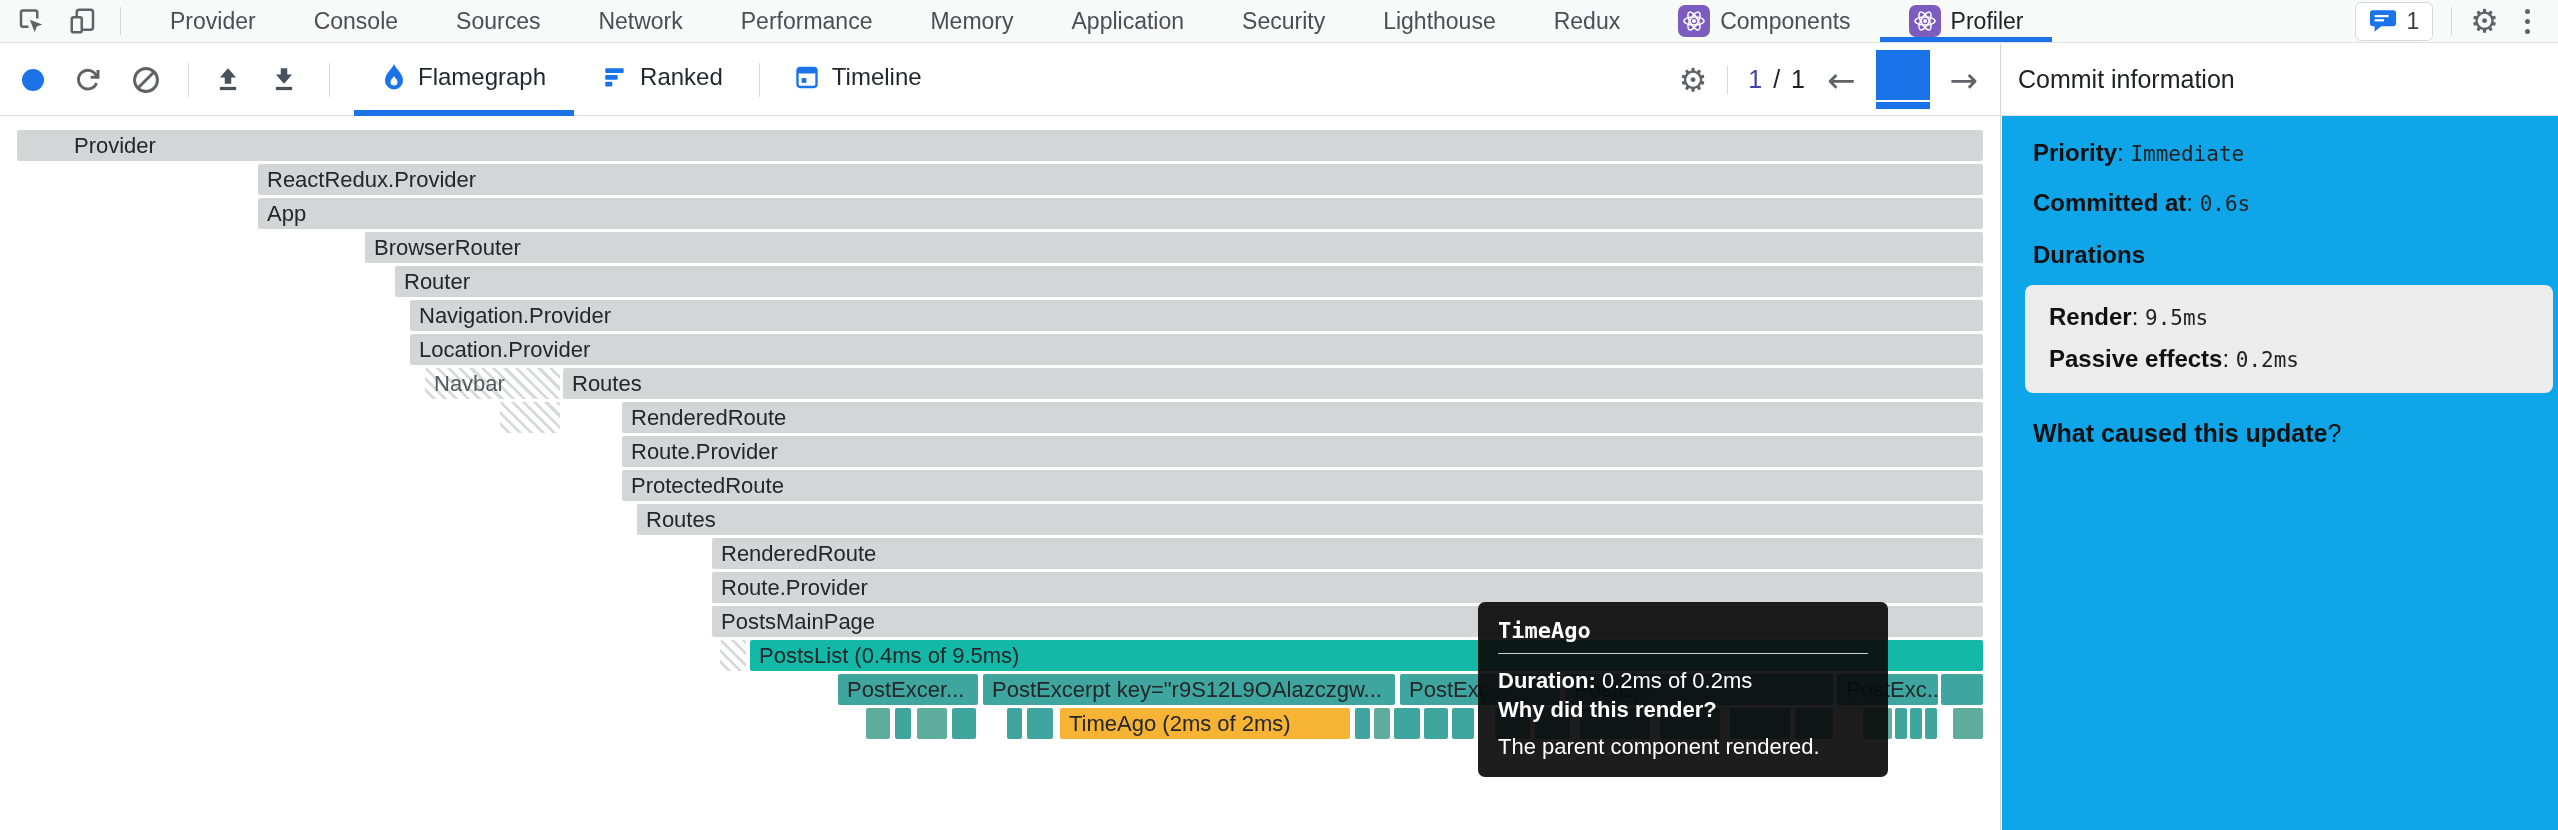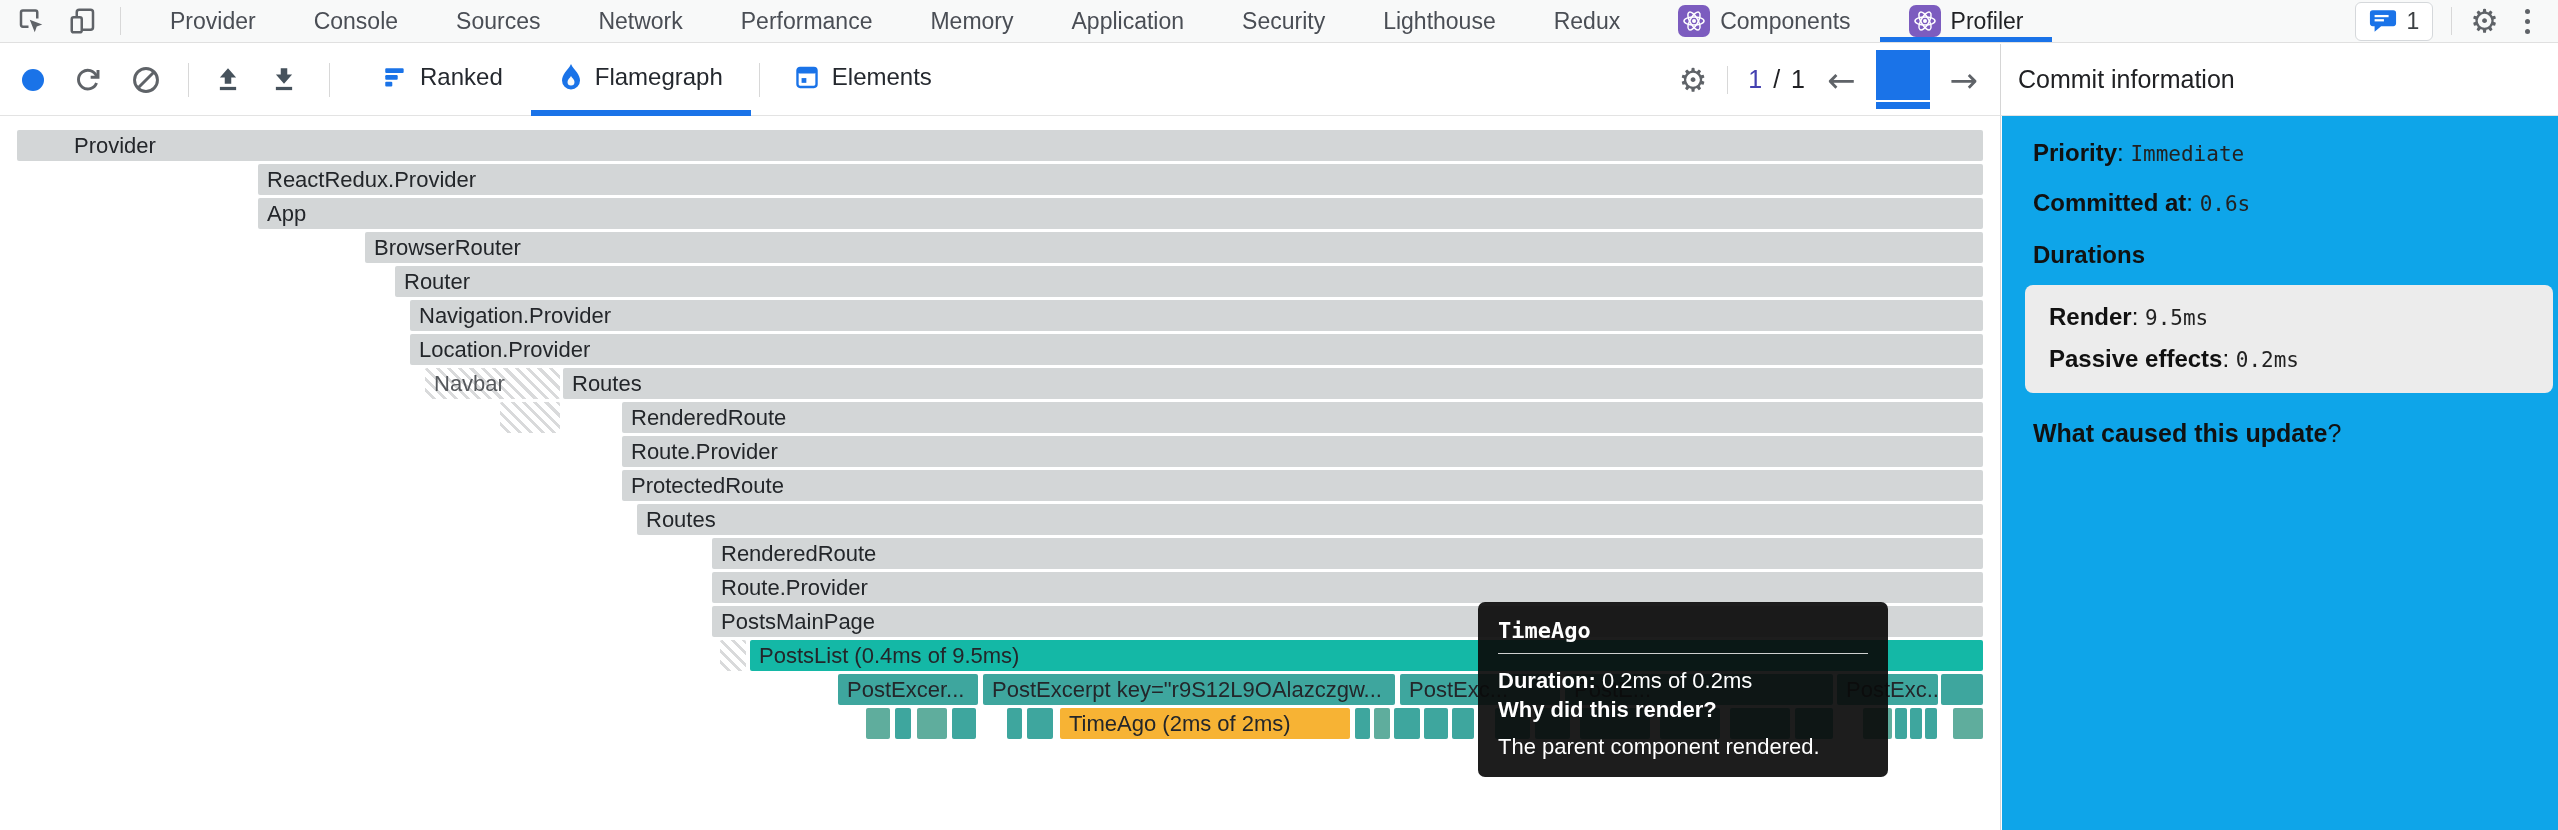--- a/index.html
+++ b/index.html
@@ -197,43 +197,43 @@
       </svg>
     </span>
     <span class="tbtn">
       <svg width="30" height="30" viewBox="0 0 24 24">
         <path d="M12 15 L5.5 7.5 H9.4 V2.5 H14.6 V7.5 H18.5 Z" fill="#46525c"></path>
         <rect x="5.5" y="17.5" width="13" height="2.6" fill="#46525c"></rect>
       </svg>
     </span>
     <span class="tool-sep" style="margin-left:4px;"></span>
 
+    <div class="vtab selected">
+      <svg width="24" height="28" viewBox="0 0 24 28">
+        <path d="M12 1 C13.5 4.5 16 6.5 18 9.5 C19.8 12.2 21 14.6 21 17.5 A9 9 0 0 1 3 17.5 C3 14.6 4.2 12.2 6 9.5 C8 6.5 10.5 4.5 12 1 Z" fill="#1a73e8"></path>
+        <path d="M12 13 C13 15 15.5 16.2 15.5 19 a3.5 3.5 0 0 1 -7 0 C8.5 16.2 11 15 12 13 Z" fill="#f8f9f9"></path>
+      </svg>
+      <span>Flamegraph</span>
+    </div>
     <div class="vtab">
       <svg width="26" height="26" viewBox="0 0 24 24">
         <rect x="3" y="4" width="17" height="4.4" rx="1" fill="#1a73e8"></rect>
         <rect x="3" y="10.2" width="11.5" height="4.4" rx="1" fill="#1a73e8"></rect>
         <rect x="3" y="16.4" width="6.5" height="4.4" rx="1" fill="#1a73e8"></rect>
       </svg>
       <span>Ranked</span>
-    </div>
-    <div class="vtab selected">
-      <svg width="24" height="28" viewBox="0 0 24 28">
-        <path d="M12 1 C13.5 4.5 16 6.5 18 9.5 C19.8 12.2 21 14.6 21 17.5 A9 9 0 0 1 3 17.5 C3 14.6 4.2 12.2 6 9.5 C8 6.5 10.5 4.5 12 1 Z" fill="#1a73e8"></path>
-        <path d="M12 13 C13 15 15.5 16.2 15.5 19 a3.5 3.5 0 0 1 -7 0 C8.5 16.2 11 15 12 13 Z" fill="#f8f9f9"></path>
-      </svg>
-      <span>Flamegraph</span>
     </div>
     <span class="tool-sep" style="margin:0 0 0 8px;"></span>
     <div class="vtab" style="margin-left:6px;">
       <svg width="26" height="26" viewBox="0 0 24 24">
         <rect x="3.2" y="3.6" width="17.6" height="17.6" rx="2.4" fill="none" stroke="#1a73e8" stroke-width="2.2"></rect>
         <rect x="3.2" y="3.6" width="17.6" height="5.2" rx="2" fill="#1a73e8"></rect>
         <rect x="7" y="13" width="4.4" height="4.4" fill="#1a73e8"></rect>
       </svg>
-      <span>Elements</span>
+      <span>Timeline</span>
     </div>
 
     <div class="pager">
       <span class="icon-btn glyph" style="font-size:32px;">⚙</span>
       <span class="vsep"></span>
       <span class="nums"><span class="cur">1</span> <span>/</span> <span>1</span></span>
       <span class="icon-btn glyph" style="font-size:34px;">←</span>
       <span class="commit-sel">
         <span class="bar-main"></span>
         <span class="bar-strip"></span>

